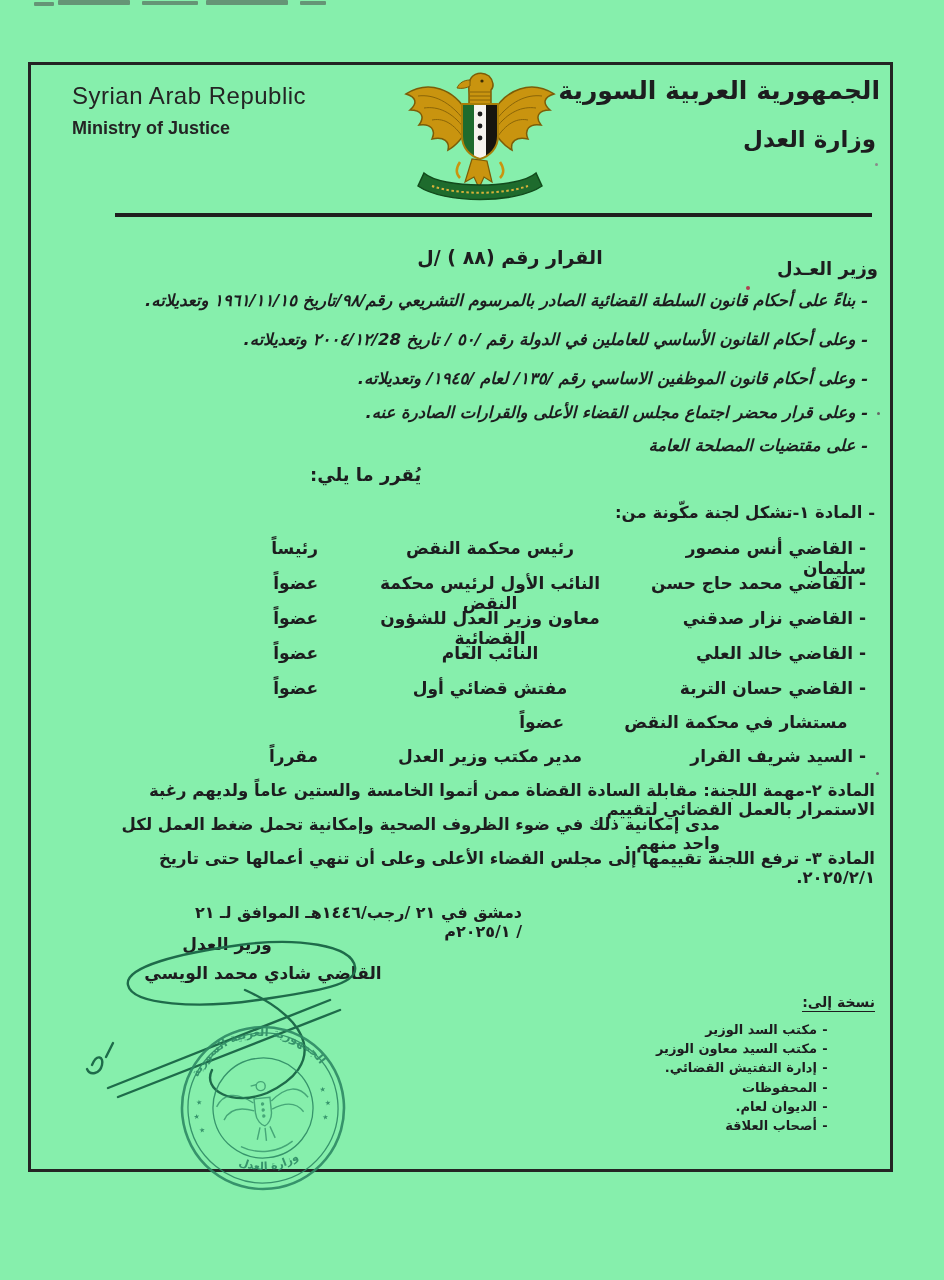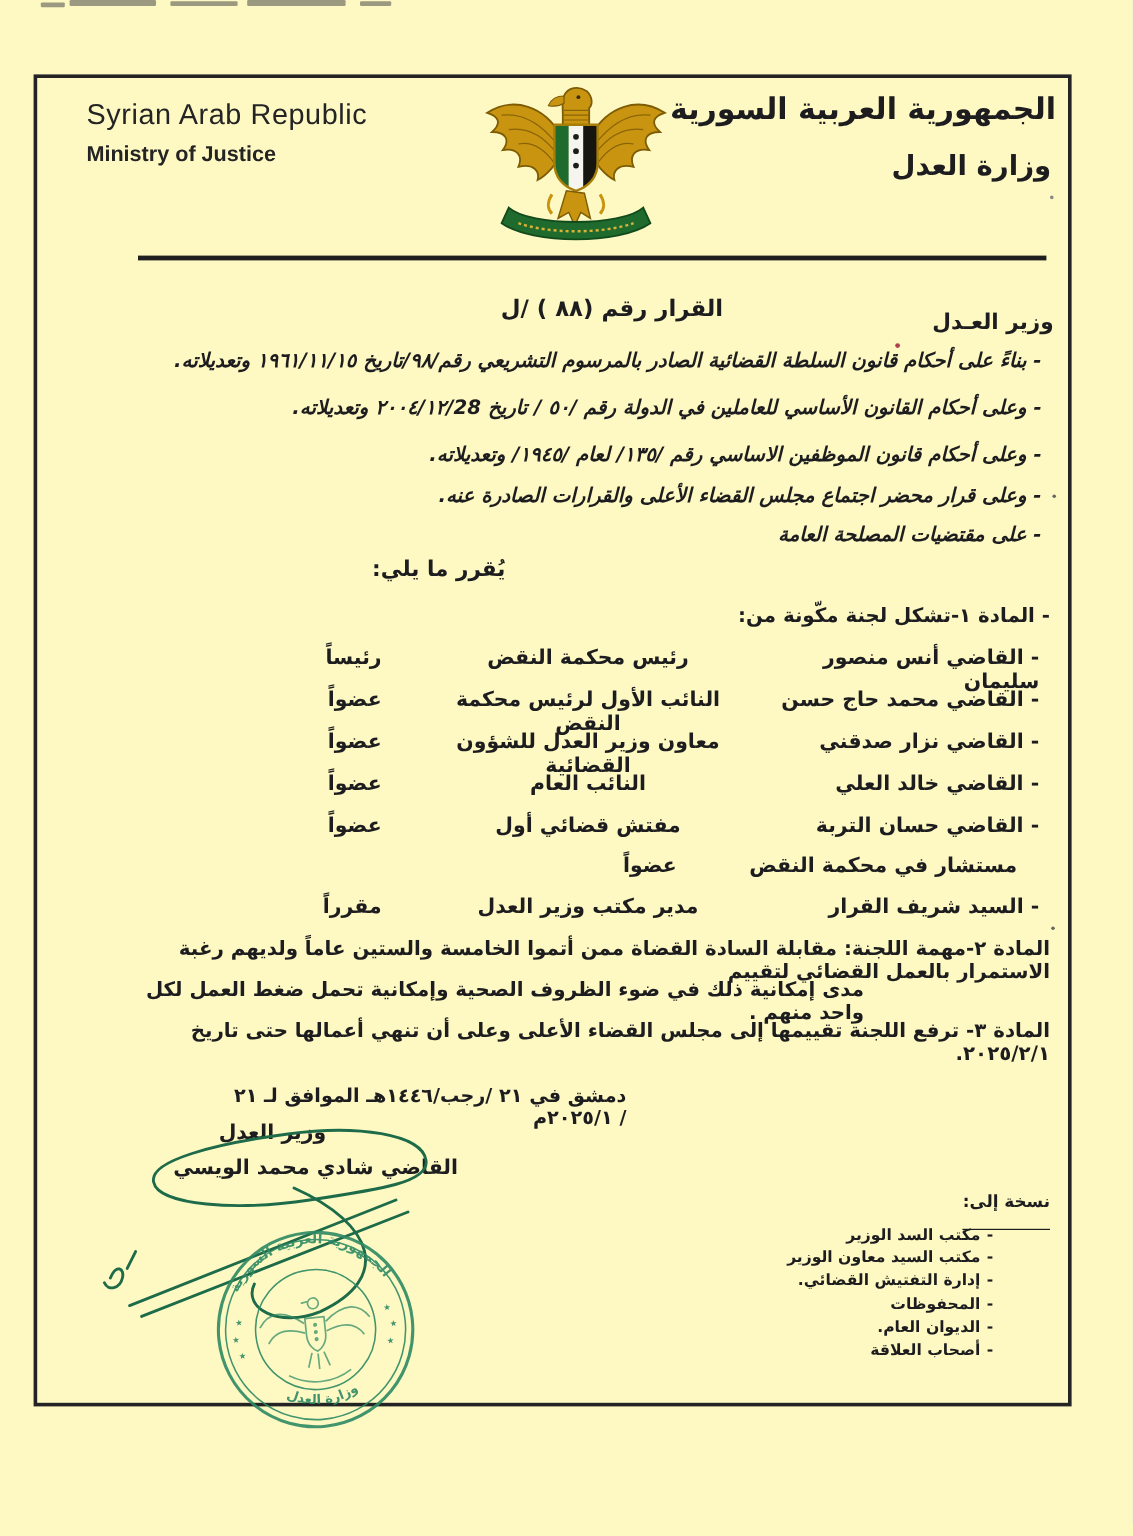--- a/index.html
+++ b/index.html
@@ -1,16 +1,16 @@
 <!DOCTYPE html>
 <html><head>
 <meta charset="utf-8">
 <style>
   html,body{margin:0;padding:0;background:#e9e7e4;}
-  .page{position:relative;width:944px;height:1280px;background:#fef9c3;overflow:hidden;
+  .page{position:relative;width:944px;height:1280px;background:#86efac;overflow:hidden;
         font-family:"DejaVu Sans",sans-serif;}
   .abs{position:absolute;}
   .ar{direction:rtl;font-weight:bold;color:#1d1d1f;}
   .en{font-family:"Liberation Sans","DejaVu Sans",sans-serif;color:#242424;}
   
   .docborder{left:28px;top:62px;width:865px;height:1110px;border:3px solid #242424;box-sizing:border-box;}
   .rule{left:115px;top:213px;width:757px;height:4px;background:#1f1f1f;}
   
   .en-country{left:72px;top:82px;font-size:24px;letter-spacing:.5px;}
   .en-ministry{left:72px;top:118px;font-size:18px;font-weight:bold;}
@@ -27,21 +27,21 @@
   .a2l2{left:95px;right:224px;text-align:right;font-size:16.5px;top:815px;}
   .crow{left:98px;width:768px;height:30px;display:flex;direction:rtl;font-size:17px;font-weight:bold;color:#1d1d1f;}
   .crow .n{flex:0 0 246px;text-align:right;}
   .crow .p{flex:0 0 260px;text-align:center;}
   .crow .r{flex:0 0 150px;text-align:right;box-sizing:border-box;padding-right:42px;}
   .r1{top:538px}.r2{top:573px}.r3{top:608px}.r4{top:643px}.r5{top:678px}.r6{top:712px}.r7{top:746px}
   .dateline{left:190px;top:903px;width:332px;text-align:right;font-size:16px;}
   .sig-title{left:157px;top:934px;width:140px;text-align:center;font-size:17px;}
   .sig-name{left:116px;top:963px;width:294px;text-align:center;font-size:17px;}
   
-  .cp-head{right:69px;top:994px;font-size:14px;border-bottom:1.5px solid #1d1d1f;padding-bottom:14px;}
+  .cp-head{right:69px;top:994px;font-size:14px;border-bottom:1.5px solid #1d1d1f;padding-bottom:1px;}
   .cprow{right:111px;width:240px;display:flex;direction:rtl;font-size:13px;font-weight:bold;color:#1d1d1f;}
   .cprow .dash{flex:0 0 16px;text-align:center;}
   .cprow .txt{text-align:right;}
   .c1{top:1022px}.c2{top:1041px}.c3{top:1060px}.c4{top:1080px}.c5{top:1099px}.c6{top:1118px}
   
   .scrap{position:absolute;background:#4b4b4b;opacity:.55;border-radius:1px;}
   .dot{position:absolute;border-radius:50%;}
 </style>
 </head>
 <body>
@@ -232,20 +232,20 @@
   <div class="abs cprow c3">
     <span class="dash">-</span>
     <span class="txt">إدارة التفتيش القضائي.</span>
   </div>
   <div class="abs cprow c4">
     <span class="dash">-</span>
     <span class="txt">المحفوظات</span>
   </div>
   <div class="abs cprow c5">
     <span class="dash">-</span>
-    <span class="txt">الديوان العام.</span>
+    <span class="txt">الديوان لعام.</span>
   </div>
   <div class="abs cprow c6">
     <span class="dash">-</span>
     <span class="txt">أصحاب العلاقة</span>
   </div>
 
 </div>
 
 </body></html>

